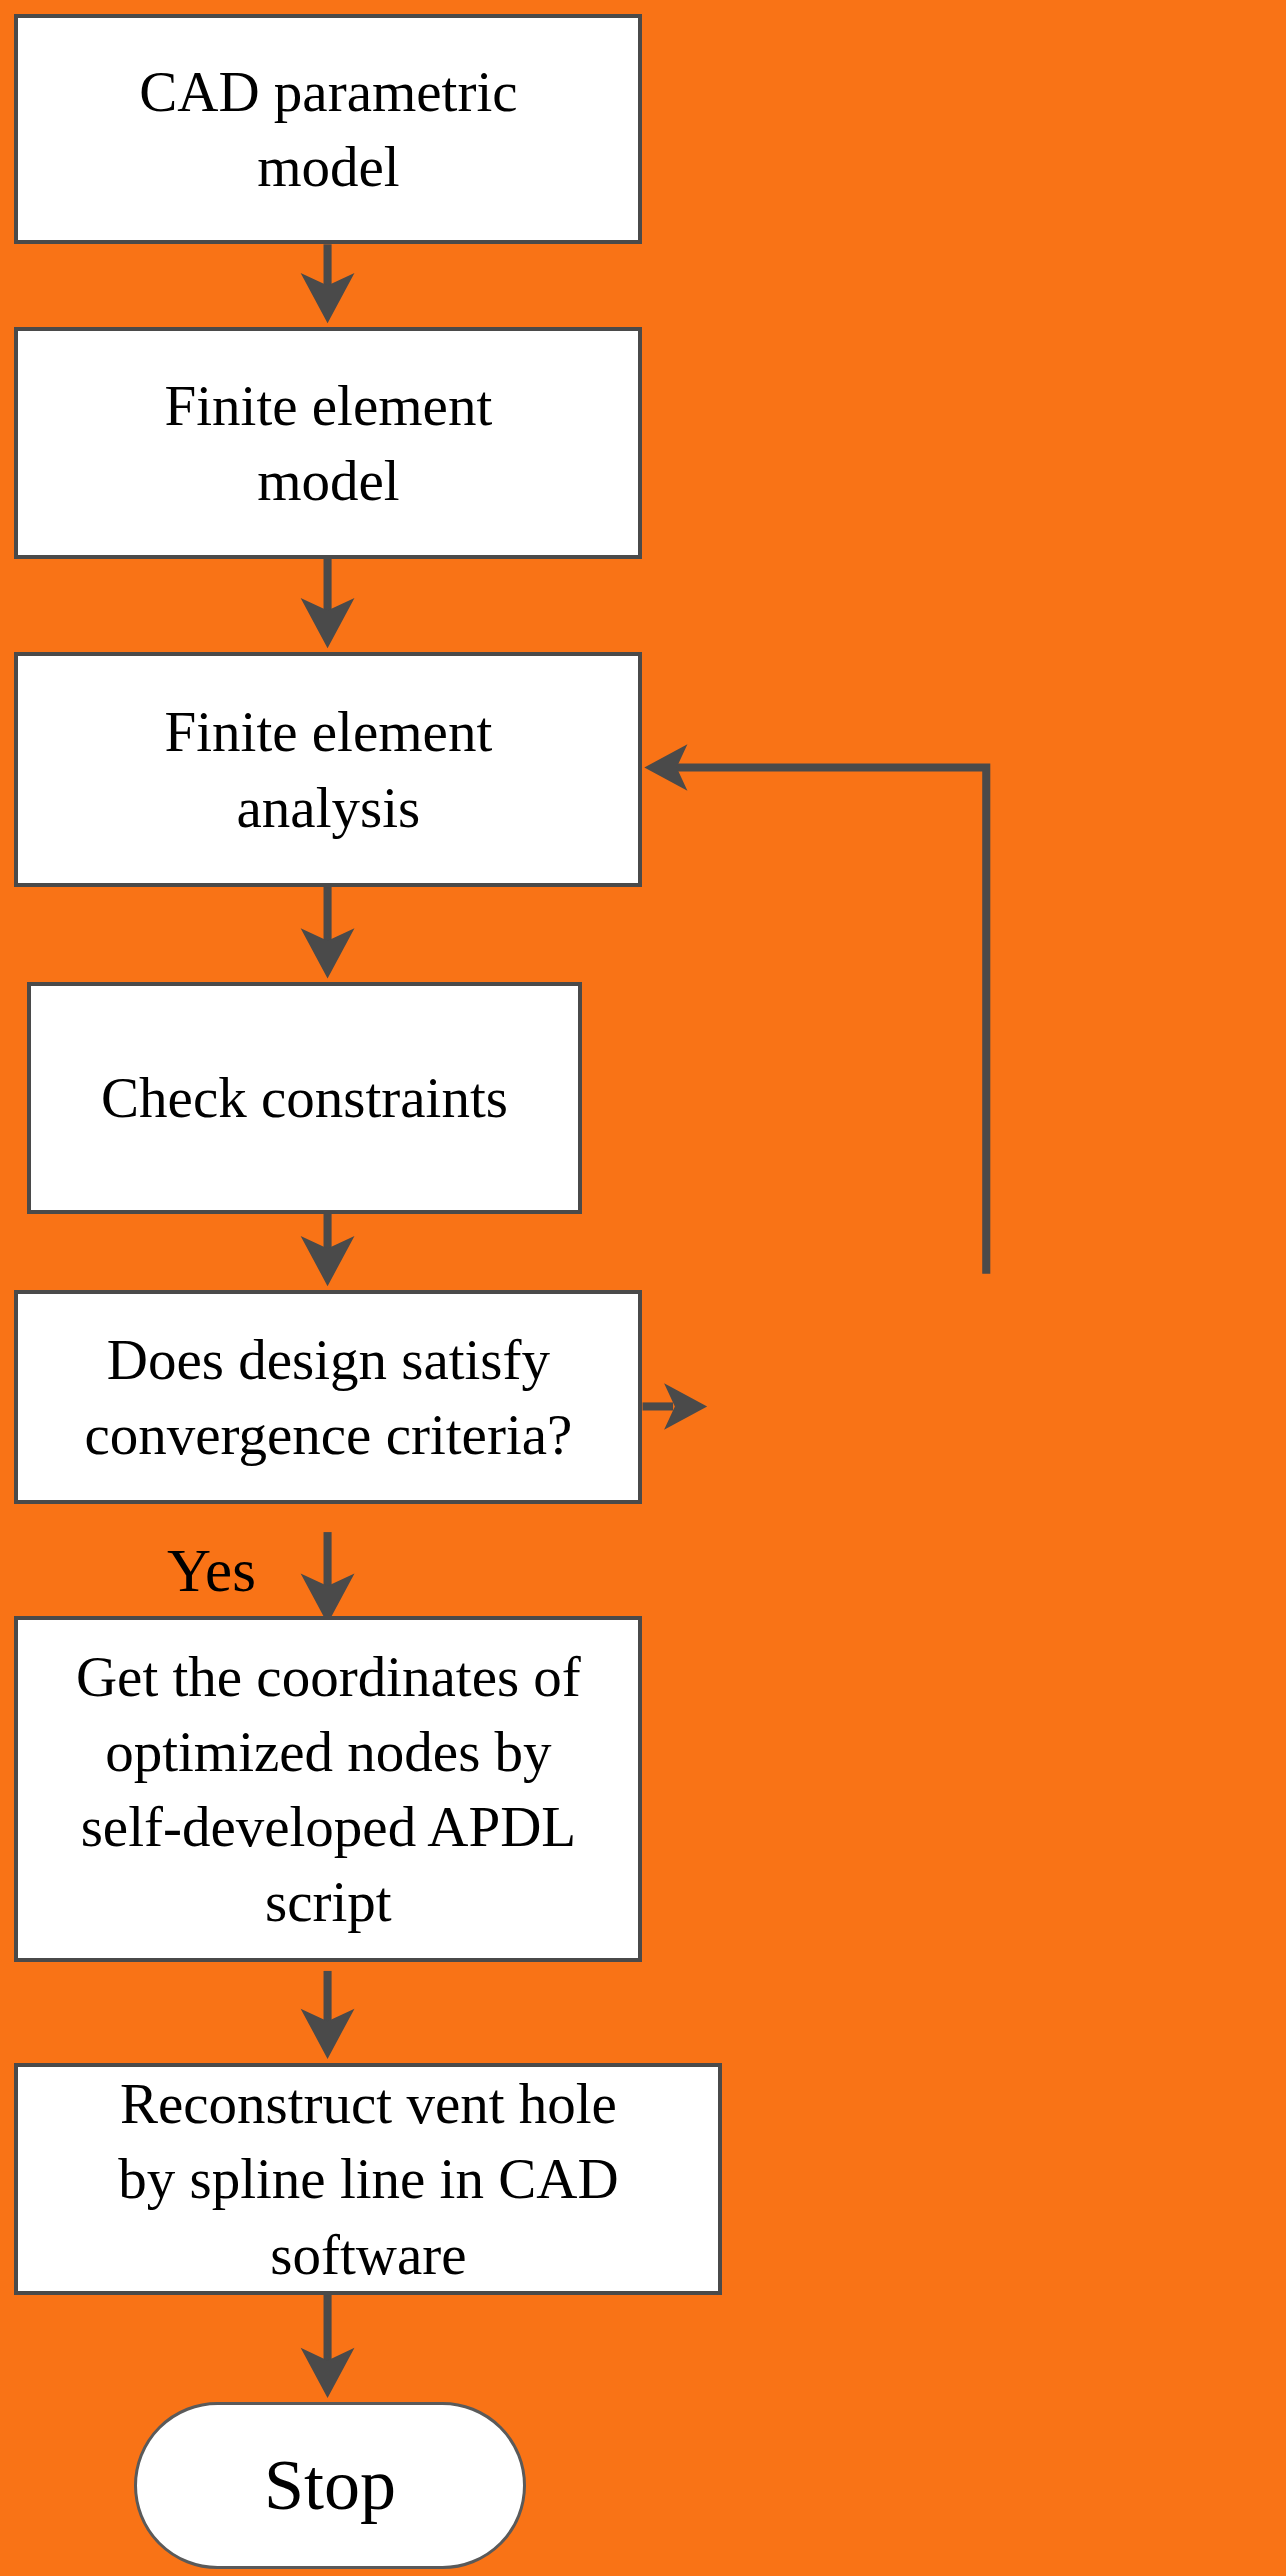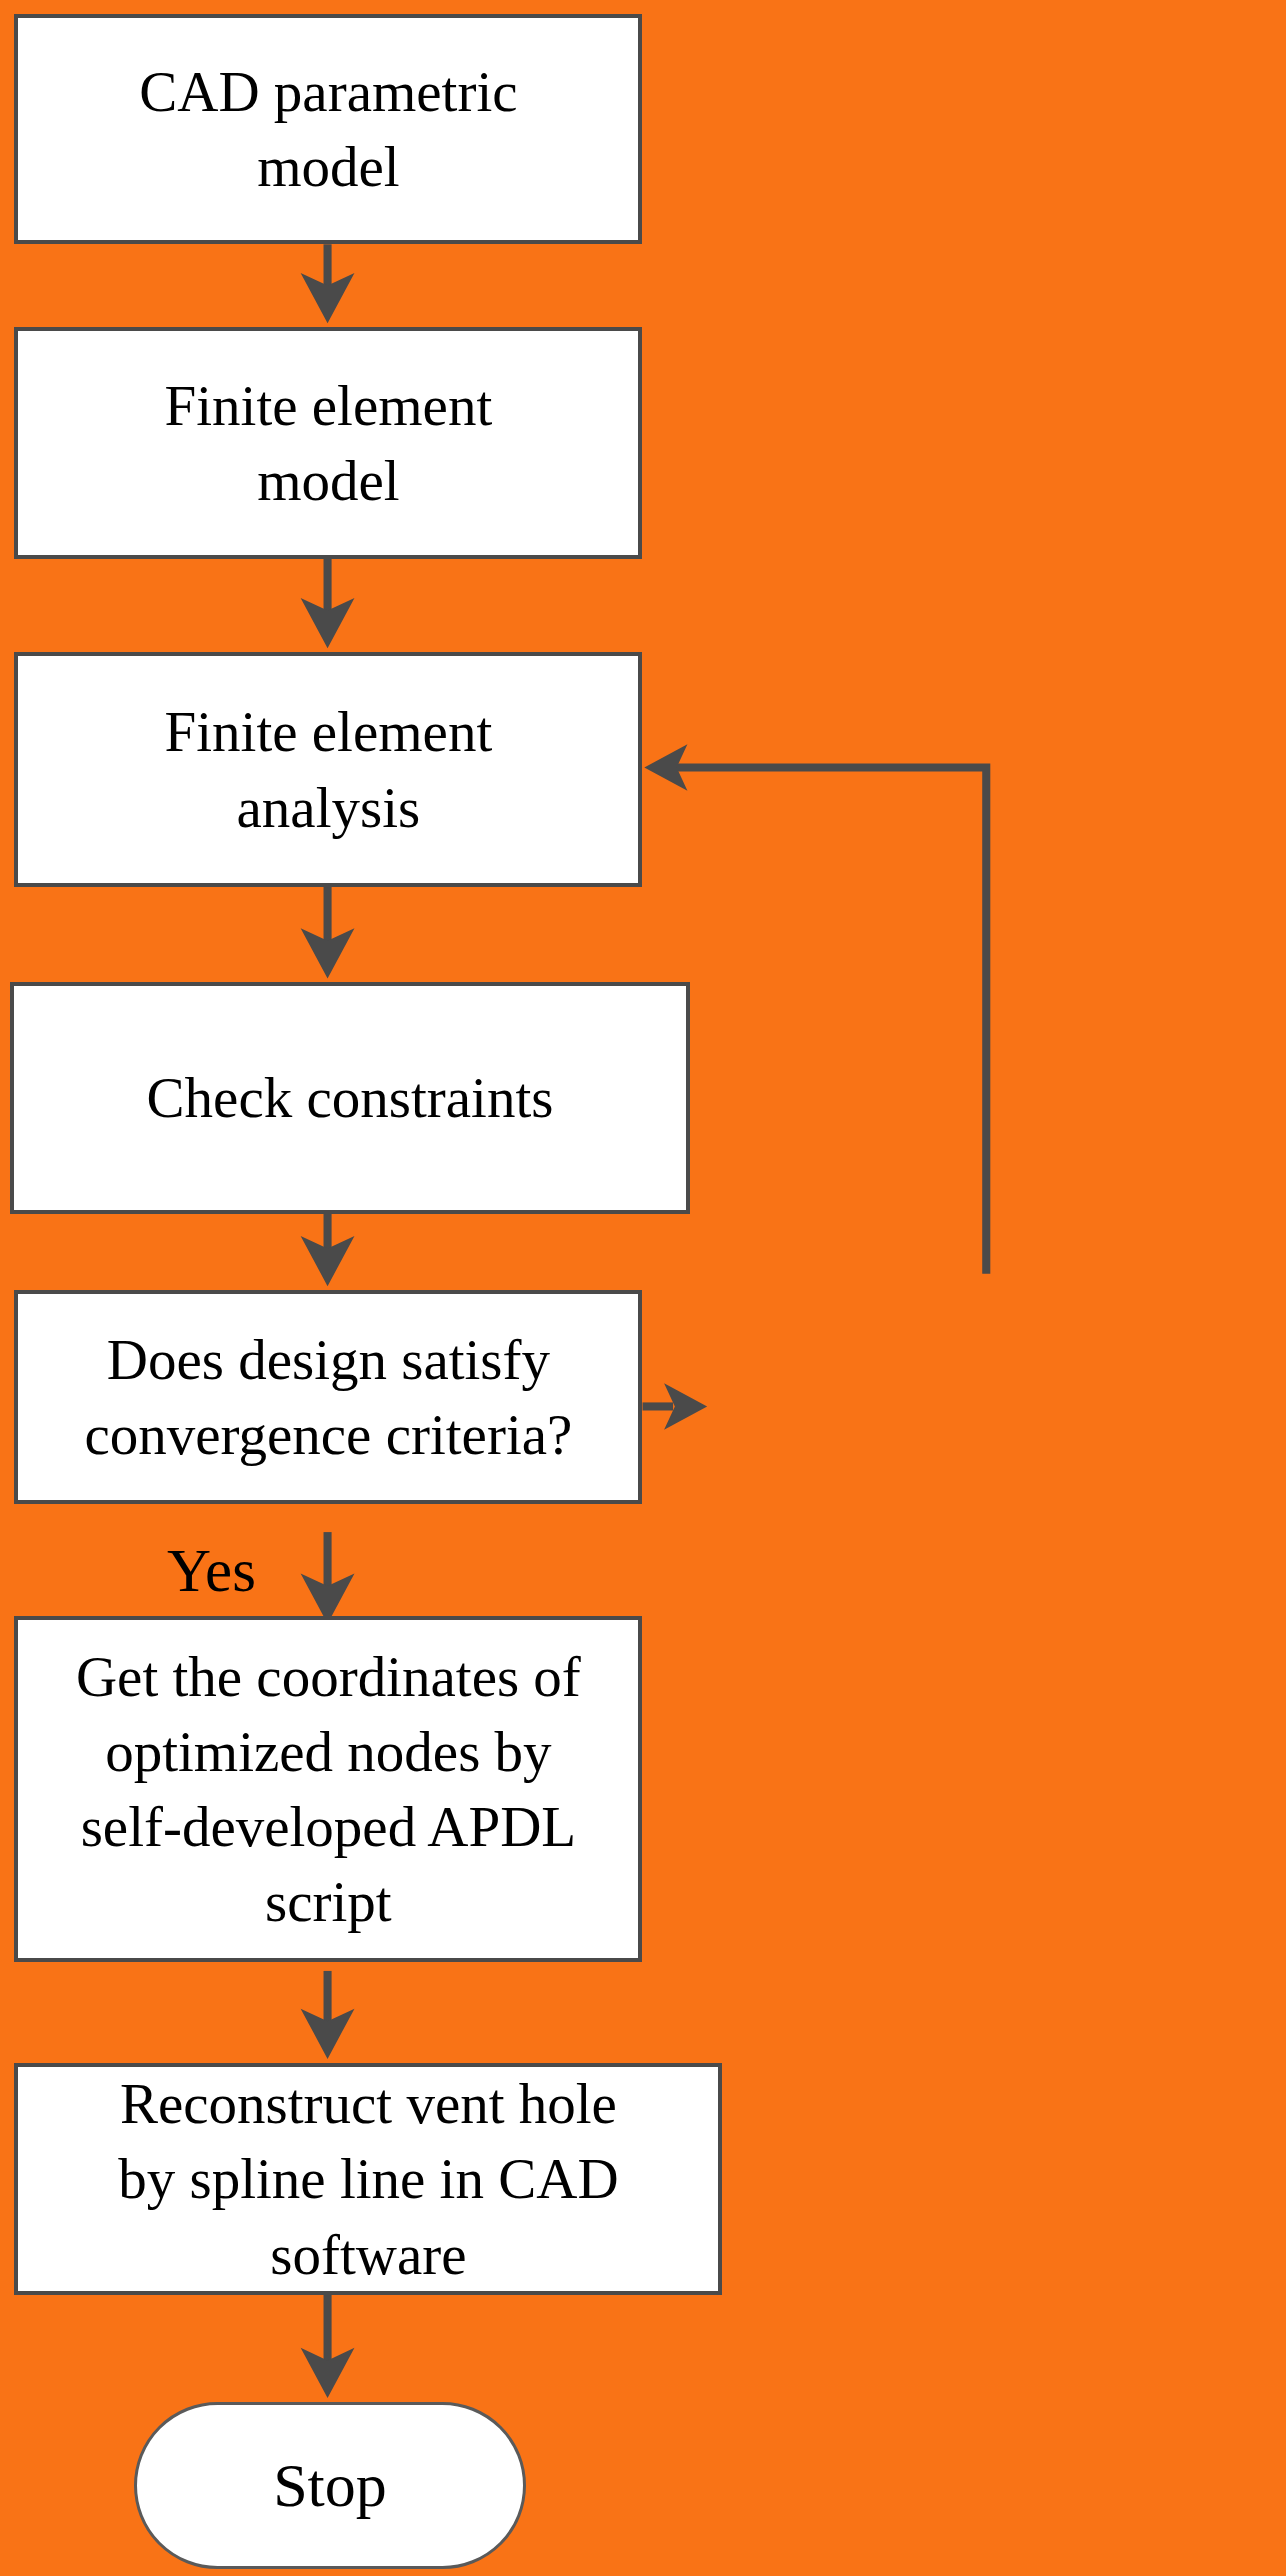--- a/index.html
+++ b/index.html
@@ -29,21 +29,21 @@
     text-align:center;
     font-size:57px;
     line-height:1.32;
     white-space:pre-line;
     overflow:visible;
   }
   .terminator{
     border-radius:86px;
     border-width:3.6px;
     border-color:#5a5a5a;
-    font-size:62px;
+    font-size:72px;
   }
   .edge-label{
     position:absolute;
     font-size:61px;
     line-height:1;
     text-align:center;
     white-space:pre;
   }
 </style>
 </head>
@@ -103,21 +103,21 @@
 
   <div class="node" style="left:14.4px; top:14.4px;   width:628px; height:230px;">CAD parametric
 model</div>
 
   <div class="node" style="left:14.4px; top:327px;  width:628px; height:232px;">Finite element
 model</div>
 
   <div class="node" style="left:14.4px; top:652px;  width:628px; height:235px;">Finite element
 analysis</div>
 
-  <div class="node" style="left:10px; top:982px; width:680px; height:232px;">Check constraints</div>
+  <div class="node" style="left:27px; top:982px; width:555px; height:232px;">Check constraints</div>
 
   <div class="node" style="left:14.4px; top:1290px; width:628px; height:214px;">Does design satisfy
 convergence criteria?</div>
 
   <div class="node" style="left:14.4px; top:1616px; width:628px; height:346px;">Get the coordinates of
 optimized nodes by
 self-developed APDL
 script</div>
 
   <div class="node" style="left:14.4px; top:2063px; width:708px; height:232px;">Reconstruct vent hole

